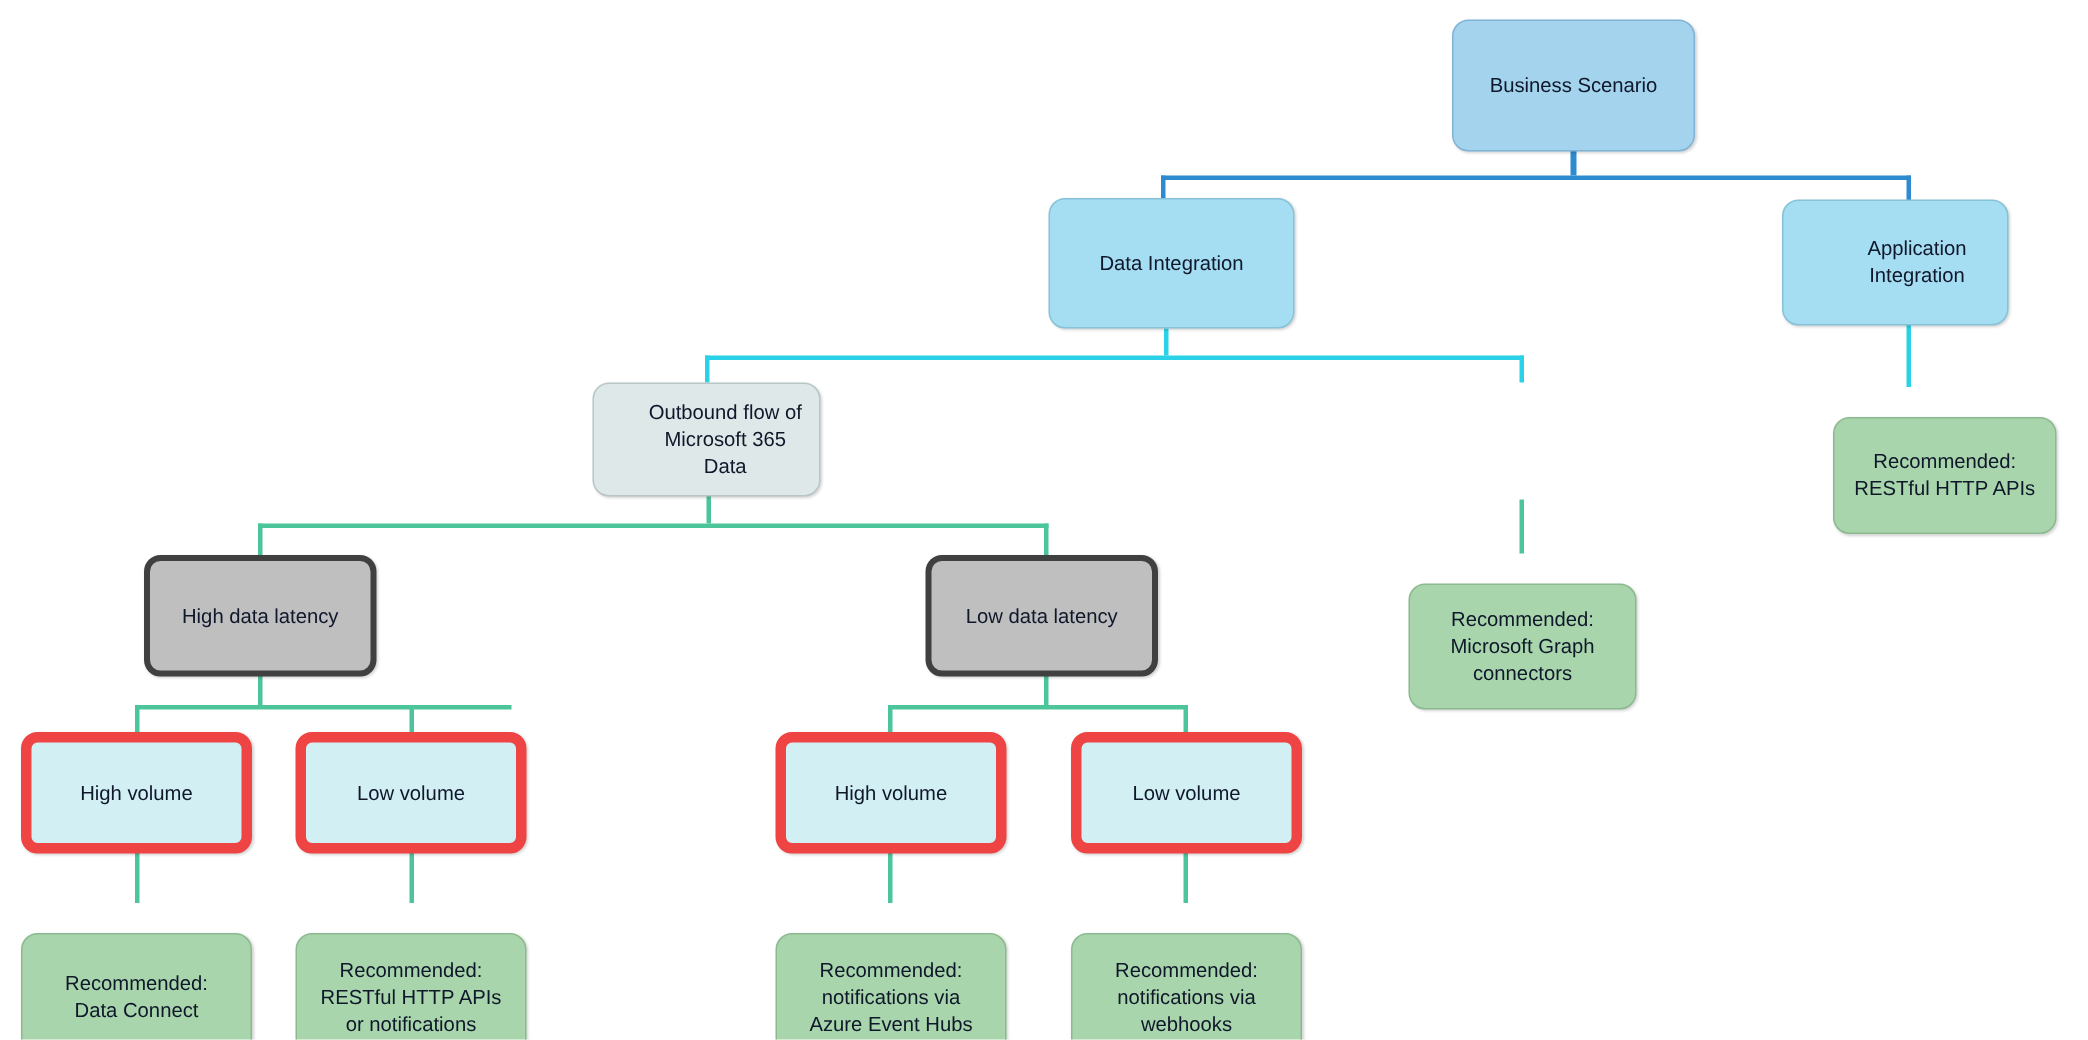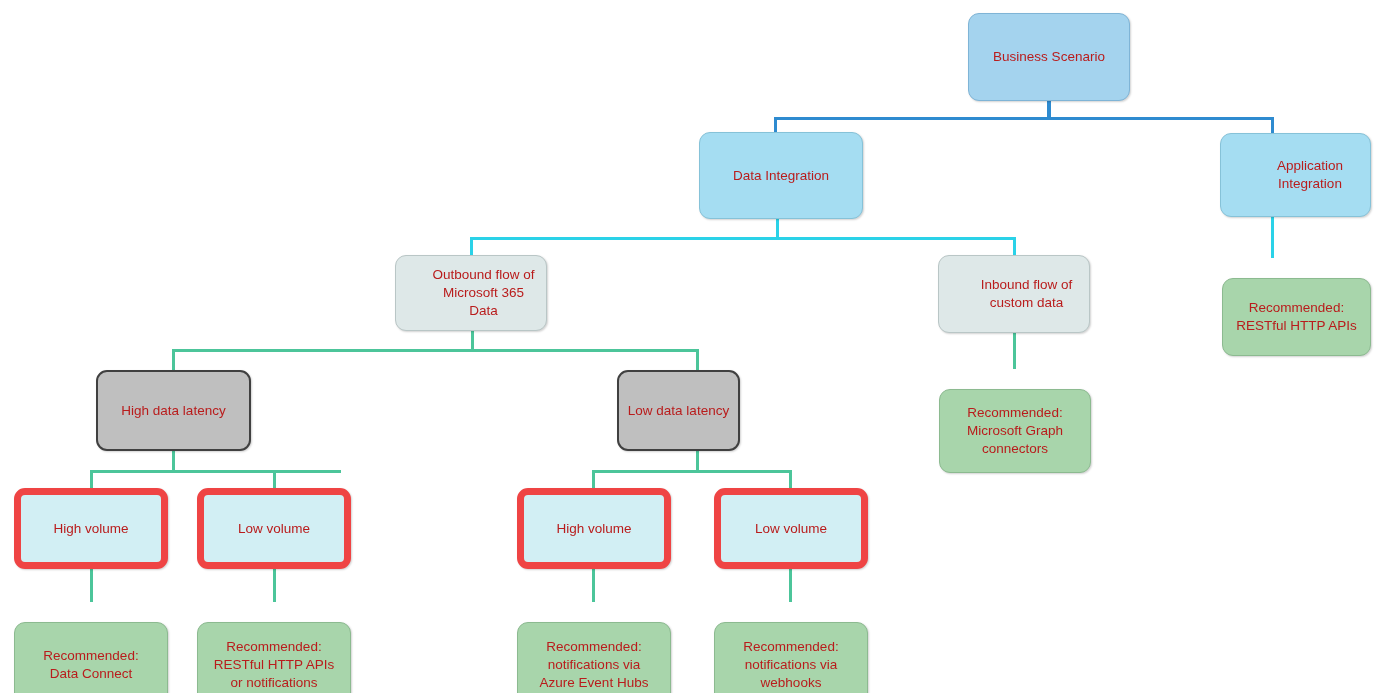--- a/index.html
+++ b/index.html
@@ -22,32 +22,32 @@
 
   
   .node{
     position:absolute;
     box-sizing:border-box;
     display:flex;
     align-items:center;
     justify-content:center;
     text-align:center;
     border-radius:11px;
-    color:#b91c1c;
+    color:#0f172a;
     font-size:13.5px;
     line-height:1.32;
     padding:4px 7px;
     white-space:pre-line;
     box-shadow:1px 1px 2px rgba(0,0,0,0.18);
     z-index:3;
   }
   .n-root   {background:#a4d3ee;border:1px solid #7fb4d6;}
   .n-branch {background:#a5ddf2;border:1px solid #86c2d8;}
   .n-flow   {background:#dee8e8;border:1px solid #b9c6c6;padding-left:32px;}
-  .n-latency{background:#bfbfbf;border:2px solid #404040;}
+  .n-latency{background:#bfbfbf;border:4px solid #404040;}
   .n-volume {background:#d2eff4;border:7px solid #ef4444;}
   .n-rec    {background:#a8d5ab;border:1px solid #8cba90;margin-top:20px;}
 </style>
 </head>
 <body>
 
 <div id="canvas">
 
   <div class="ln v lvl1" style="left:1047px;top:100px;width:4px;height:17px;"></div>
   <div class="ln h lvl1" style="left:774px;top:117px;width:500px;height:3px;"></div>
@@ -80,39 +80,37 @@
 
   <div class="ln v lvl3" style="left:90px;top:568px;width:3px;height:34px;"></div>
   <div class="ln v lvl3" style="left:273px;top:568px;width:3px;height:34px;"></div>
   <div class="ln v lvl3" style="left:592px;top:568px;width:3px;height:34px;"></div>
   <div class="ln v lvl3" style="left:789px;top:568px;width:3px;height:34px;"></div>
 
   <div class="node n-root" style="left:968px;top:13px;width:162px;height:88px;">Business Scenario</div>
 
   <div class="node n-branch" style="left:699px;top:132px;width:164px;height:87px;">Data Integration</div>
 
-  <div class="node n-branch" style="left:1220px;top:133px;width:151px;height:84px;padding-left:36px;">Application
+  <div class="node n-branch" style="left:1188px;top:133px;width:151px;height:84px;padding-left:36px;">Application
 Integration</div>
 
   <div class="node n-rec" style="left:1222px;top:258px;width:149px;height:78px;">Recommended:
 RESTful HTTP APIs</div>
 
   <div class="node n-flow" style="left:395px;top:255px;width:152px;height:76px;">Outbound flow of
 Microsoft 365 Data</div>
 
-  <div class="node n-flow" style="left:938px;top:255px;width:152px;height:78px;">Inbound flow of
-custom data</div>
 
   <div class="node n-rec" style="left:939px;top:369px;width:152px;height:84px;">Recommended:
 Microsoft Graph
 connectors</div>
 
   <div class="node n-latency" style="left:96px;top:370px;width:155px;height:81px;">High data latency</div>
 
-  <div class="node n-latency" style="left:617px;top:370px;width:123px;height:81px;">Low data latency</div>
+  <div class="node n-latency" style="left:617px;top:370px;width:155px;height:81px;">Low data latency</div>
 
   <div class="node n-volume" style="left:14px;top:488px;width:154px;height:81px;">High volume</div>
 
   <div class="node n-volume" style="left:197px;top:488px;width:154px;height:81px;">Low volume</div>
 
   <div class="node n-volume" style="left:517px;top:488px;width:154px;height:81px;">High volume</div>
 
   <div class="node n-volume" style="left:714px;top:488px;width:154px;height:81px;">Low volume</div>
 
   <div class="node n-rec" style="left:14px;top:602px;width:154px;height:86px;">Recommended:

